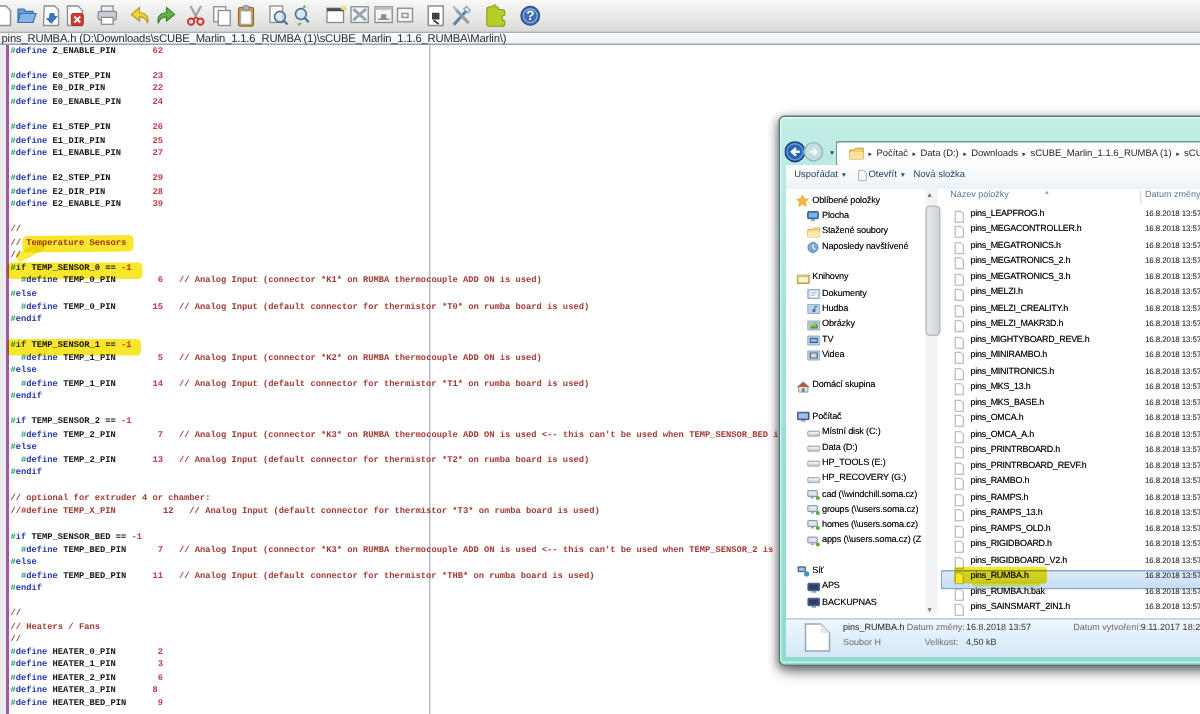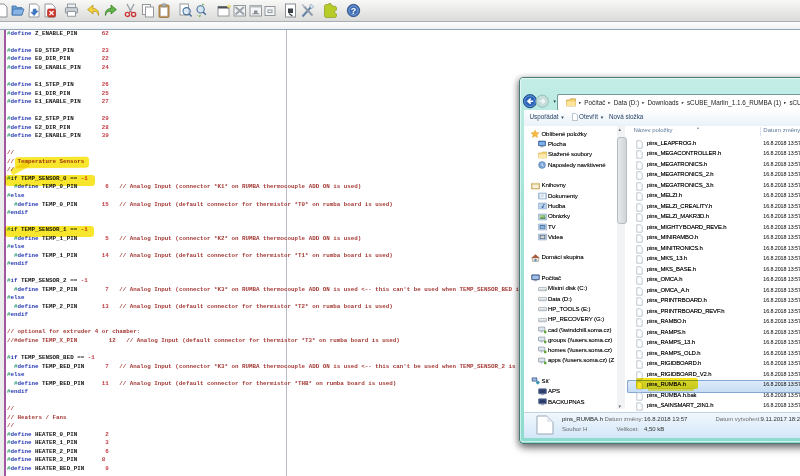--- a/index.html
+++ b/index.html
@@ -155,20 +155,21 @@
       <span class="tbi" style="left:323px"><svg width="15" height="15">
           <path d="M7.5 1.5c1.4 0 2 .8 2 1.8h2.2c1.1 0 1.8.7 1.8 1.8v2c-1 0-1.8.6-1.8 1.9s.8 2 1.8 2v1.8c0 1-.7 1.7-1.8 1.7H3.3c-1 0-1.8-.7-1.8-1.7V3.3c0-1.1.8-1.8 1.8-1.8h2.2c0-1 .6-1.8 2-1.8z" fill="#b8cc28" stroke="#8a9a1a" stroke-width=".7"></path>
         </svg></span>
       <span class="tbi" style="left:345.5px"><svg width="15" height="15">
           <circle cx="7.5" cy="7.5" r="6.2" fill="#3e6db5" stroke="#28497e" stroke-width=".8"></circle>
           <circle cx="7.5" cy="7.5" r="4.6" fill="none" stroke="#9ab6e0" stroke-width=".7"></circle>
           <text x="7.5" y="10.6" text-anchor="middle" font-family="Liberation Sans" font-size="9" font-weight="bold" fill="#fff">?</text>
         </svg></span>
     </div>
   <div id="tabbar"></div>
+  <div id="tabtxt">pins_RUMBA.h (D:\Downloads\sCUBE_Marlin_1.1.6_RUMBA (1)\sCUBE_Marlin_1.1.6_RUMBA\Marlin\)</div>
   <div id="gutter"></div>
     <div id="gline"></div>
     <div id="mline"></div>
   <pre id="code"><span class="p">#</span><span class="k">define</span> Z_ENABLE_PIN       <span class="n">62</span>
 
 <span class="p">#</span><span class="k">define</span> E0_STEP_PIN        <span class="n">23</span>
 <span class="p">#</span><span class="k">define</span> E0_DIR_PIN         <span class="n">22</span>
 <span class="p">#</span><span class="k">define</span> E0_ENABLE_PIN      <span class="n">24</span>
 
 <span class="p">#</span><span class="k">define</span> E1_STEP_PIN        <span class="n">26</span>

